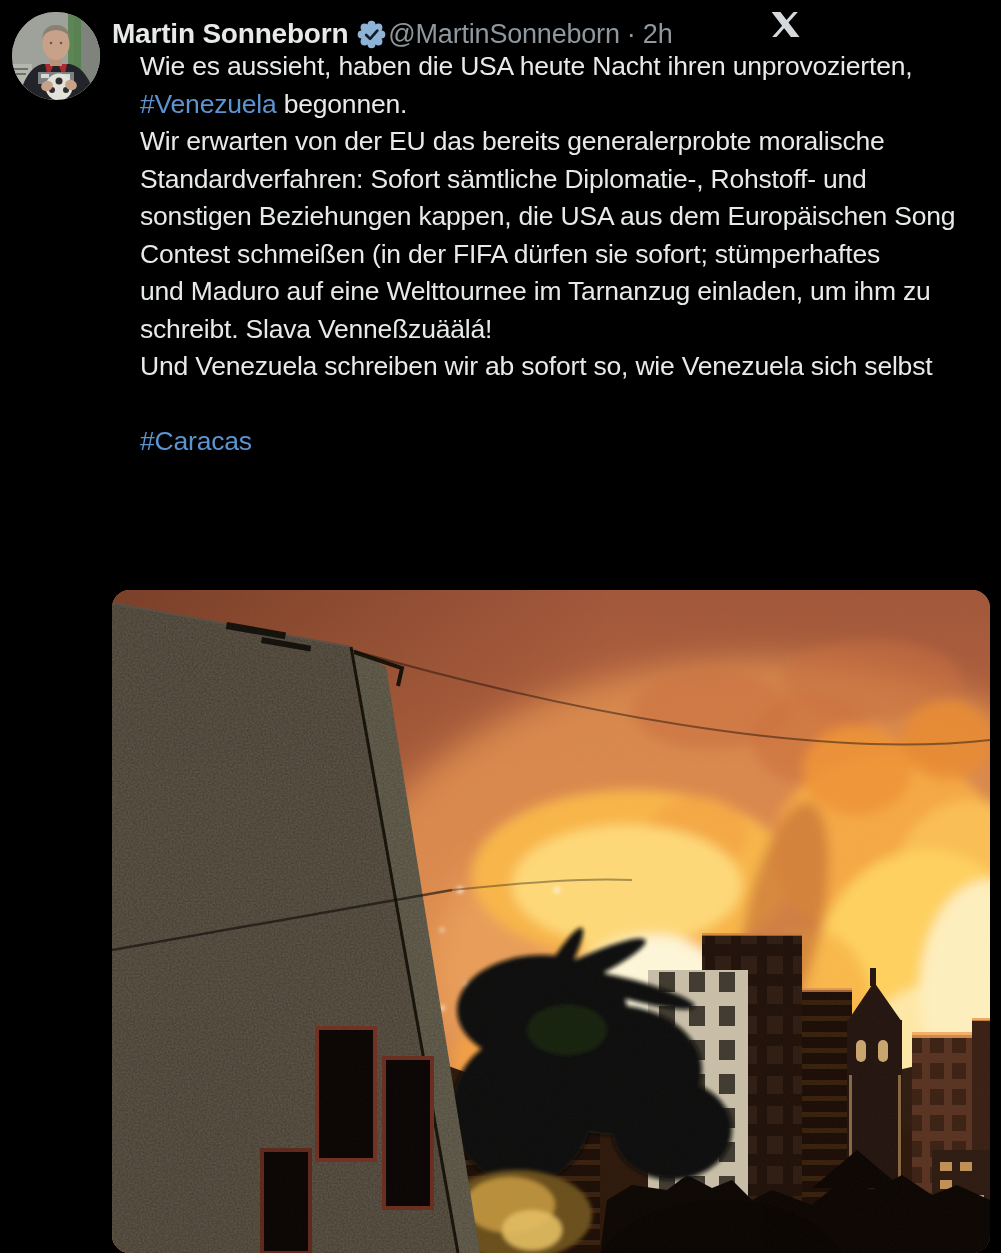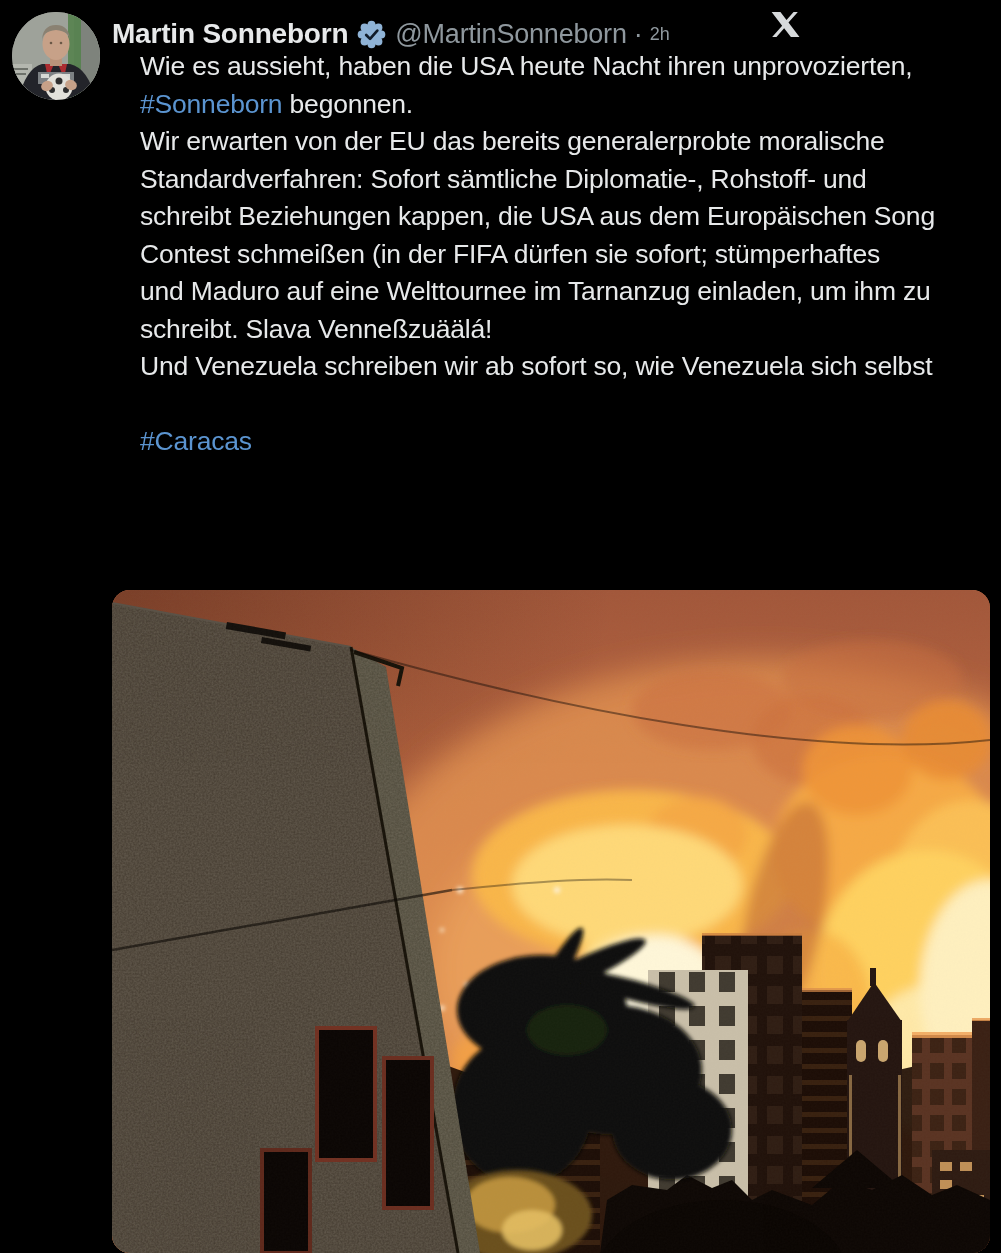--- a/index.html
+++ b/index.html
@@ -5,23 +5,23 @@
   html,body{margin:0;padding:0;background:var(--background,#000);overflow:hidden;}
   .page{position:relative;width:814px;height:1253px;background:var(--background,#000);
         font-family:"Liberation Sans","DejaVu Sans",sans-serif;color:var(--text-primary,#e7e9ea);}
   .avatar{position:absolute;left:12px;top:12px;width:88px;height:88px;border-radius:50%;
           overflow:hidden;background:#9ea29a;}
   .avatar svg{display:block;width:100%;height:100%;}
   .header-row{position:absolute;left:112px;top:16px;height:36px;display:flex;align-items:center;white-space:nowrap;}
   .display-name{font-size:28px;font-weight:700;letter-spacing:-0.2px;color:var(--text-primary,#e7e9ea);}
   .badge{width:29px;height:29px;margin-left:9px;display:inline-block;}
   .badge svg{display:block;width:100%;height:100%;}
-  .handle{font-size:27px;color:var(--text-secondary,#8f989e);margin-left:9px;letter-spacing:-0.2px;}
+  .handle{font-size:27px;color:var(--text-secondary,#8f989e);margin-left:2px;letter-spacing:-0.2px;}
   .sep{font-size:27px;color:var(--text-secondary,#8f989e);margin:0 7px;}
-  .time{font-size:18px;color:var(--text-secondary,#8f989e);}
+  .time{font-size:27px;color:var(--text-secondary,#8f989e);}
   .x-logo{position:absolute;right:13px;top:9px;width:31px;height:31px;}
   .x-logo svg{display:block;width:100%;height:100%;fill:var(--x-logo,#d6d9db);}
   .tweet-text{position:absolute;left:112px;top:48px;width:886px;
               font-size:26.5px;line-height:37.5px;letter-spacing:-0.2px;font-weight:400;margin-left:28px;}
   .t-line{white-space:nowrap;}
   .hashtag{color:var(--link,#5b94d0);cursor:pointer;}
   .photo{position:absolute;left:112px;top:590px;width:878px;height:663px;border-radius:18px;
          overflow:hidden;background:#c4714a;}
   .photo svg{display:block;width:878px;height:663px;}
 </style>
@@ -88,24 +88,24 @@
   </div>
 
   <div class="x-logo">
     <svg viewBox="0 0 24 24">
       <path d="M18.244 2.25h3.308l-7.227 8.26 8.502 11.24H16.17l-5.214-6.817L4.99 21.75H1.68l7.73-8.835L1.254 2.25H8.08l4.713 6.231 5.45-6.231z"></path>
     </svg>
   </div>
 
   <div class="tweet-text">
       <div class="t-line"><span>Wie es aussieht, haben die USA heute Nacht ihren unprovozierten,</span></div>
-      <div class="t-line"><span class="hashtag">#Sonneborn</span><span> begonnen.</span></div>
+      <div class="t-line"><span class="hashtag">#Venezuela</span><span> begonnen.</span></div>
       <div class="t-line"><span>Wir erwarten von der EU das bereits generalerprobte moralische</span></div>
       <div class="t-line"><span>Standardverfahren: Sofort sämtliche Diplomatie-, Rohstoff- und</span></div>
-      <div class="t-line"><span>schreibt Beziehungen kappen, die USA aus dem Europäischen Song</span></div>
+      <div class="t-line"><span>sonstigen Beziehungen kappen, die USA aus dem Europäischen Song</span></div>
       <div class="t-line"><span>Contest schmeißen (in der FIFA dürfen sie sofort; stümperhaftes</span></div>
       <div class="t-line"><span>und Maduro auf eine Welttournee im Tarnanzug einladen, um ihm zu</span></div>
       <div class="t-line"><span>schreibt. Slava Venneßzuäälá!</span></div>
       <div class="t-line"><span>Und Venezuela schreiben wir ab sofort so, wie Venezuela sich selbst</span></div>
       <div class="t-line">&nbsp;</div>
       <div class="t-line"><span class="hashtag">#Caracas</span></div>
     </div>
 
   <div class="photo">
     <svg viewBox="0 0 878 663">

